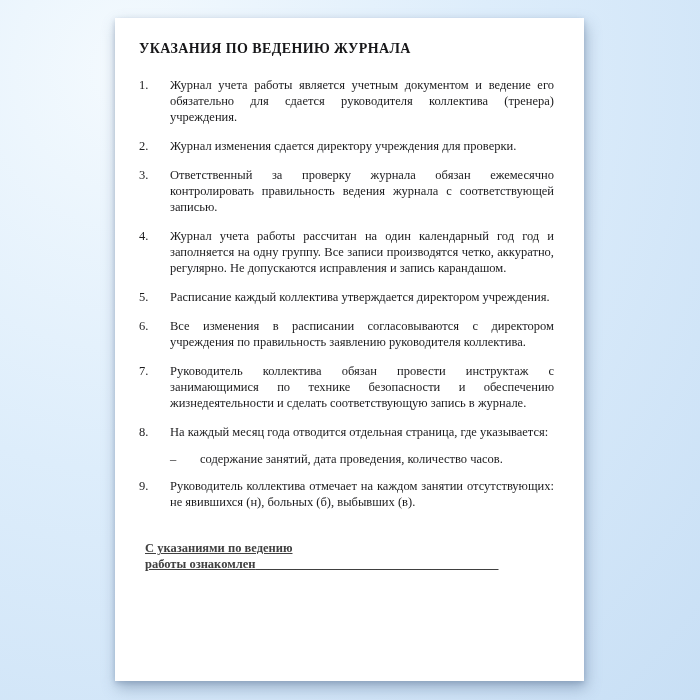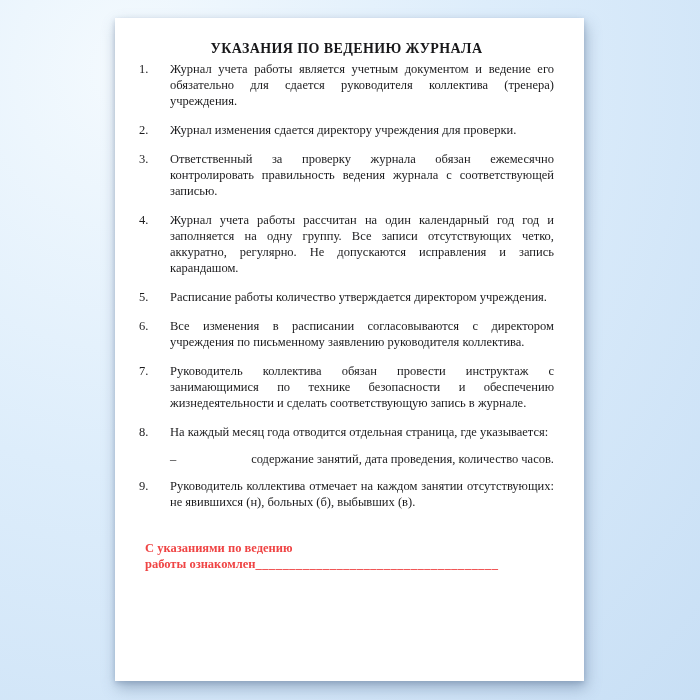--- a/index.html
+++ b/index.html
@@ -22,26 +22,26 @@
     top: 18px;
     width: 469px;
     height: 663px;
     background: #ffffff;
     box-sizing: border-box;
     padding: 22px 30px 20px 24px;
     box-shadow: 2px 7px 14px rgba(88, 114, 146, 0.45), 0 2px 5px rgba(88, 114, 146, 0.30);
     color: #1c1c1e;
   }
   .doc-title {
-    text-align: center;
+    text-align: left;
     font-weight: bold;
     font-size: 14px;
     line-height: 17px;
     letter-spacing: 0.4px;
-    margin: 0 0 4px 0;
+    margin: 0 0 20px 0;
     color: #171719;
   }
   .list-item {
     display: flex;
     margin: 0 0 13px 0;
     font-size: 12.5px;
     line-height: 16px;
   }
   .list-item.tight {
     margin-bottom: 11px;
@@ -62,29 +62,29 @@
     margin: 0 0 11px 31px;
     font-size: 12.5px;
     line-height: 16px;
   }
   .sub-marker {
     flex: 0 0 30px;
     width: 30px;
   }
   .sub-text {
     flex: 1 1 auto;
-    text-align: right;
   }
   .acknowledgement {
     margin-top: 30px;
     padding-left: 6px;
     font-weight: bold;
     font-size: 12.5px;
     line-height: 16px;
-    color: #ef4444;
+    color: #404040;
+    text-decoration: underline;
   }
   .ack-line2 {
     white-space: nowrap;
   }
   .sig-line {
     letter-spacing: 0.5px;
   }
   .sig-caption {
     padding-left: 208px;
     font-weight: bold;
@@ -108,31 +108,31 @@
       <span class="item-text">Журнал изменения сдается директору учреждения для проверки.</span>
     </div>
 
     <div class="list-item">
       <span class="item-num">3.</span>
       <span class="item-text">Ответственный за проверку журнала обязан ежемесячно контролировать правильность ведения журнала с соответствующей записью.</span>
     </div>
 
     <div class="list-item">
       <span class="item-num">4.</span>
-      <span class="item-text">Журнал учета работы рассчитан на один календарный год год и заполняется на одну группу. Все записи отсутствующих четко, аккуратно, регулярно. Не допускаются исправления и запись карандашом.</span>
+      <span class="item-text">Журнал учета работы рассчитан на один календарный год год и заполняется на одну группу. Все записи производятся четко, аккуратно, регулярно. Не допускаются исправления и запись карандашом.</span>
     </div>
 
     <div class="list-item">
       <span class="item-num">5.</span>
-      <span class="item-text">Расписание работы количество утверждается директором учреждения.</span>
+      <span class="item-text">Расписание каждый коллектива утверждается директором учреждения.</span>
     </div>
 
     <div class="list-item">
       <span class="item-num">6.</span>
-      <span class="item-text">Все изменения в расписании согласовываются с директором учреждения по письменному заявлению руководителя коллектива.</span>
+      <span class="item-text">Все изменения в расписании согласовываются с директором учреждения по правильность заявлению руководителя коллектива.</span>
     </div>
 
     <div class="list-item">
       <span class="item-num">7.</span>
       <span class="item-text">Руководитель коллектива обязан провести инструктаж с занимающимися по технике безопасности и обеспечению жизнедеятельности и сделать соответствующую запись в журнале.</span>
     </div>
 
     <div class="list-item tight">
       <span class="item-num">8.</span>
       <span class="item-text">На каждый месяц года отводится отдельная страница, где указывается:</span>

